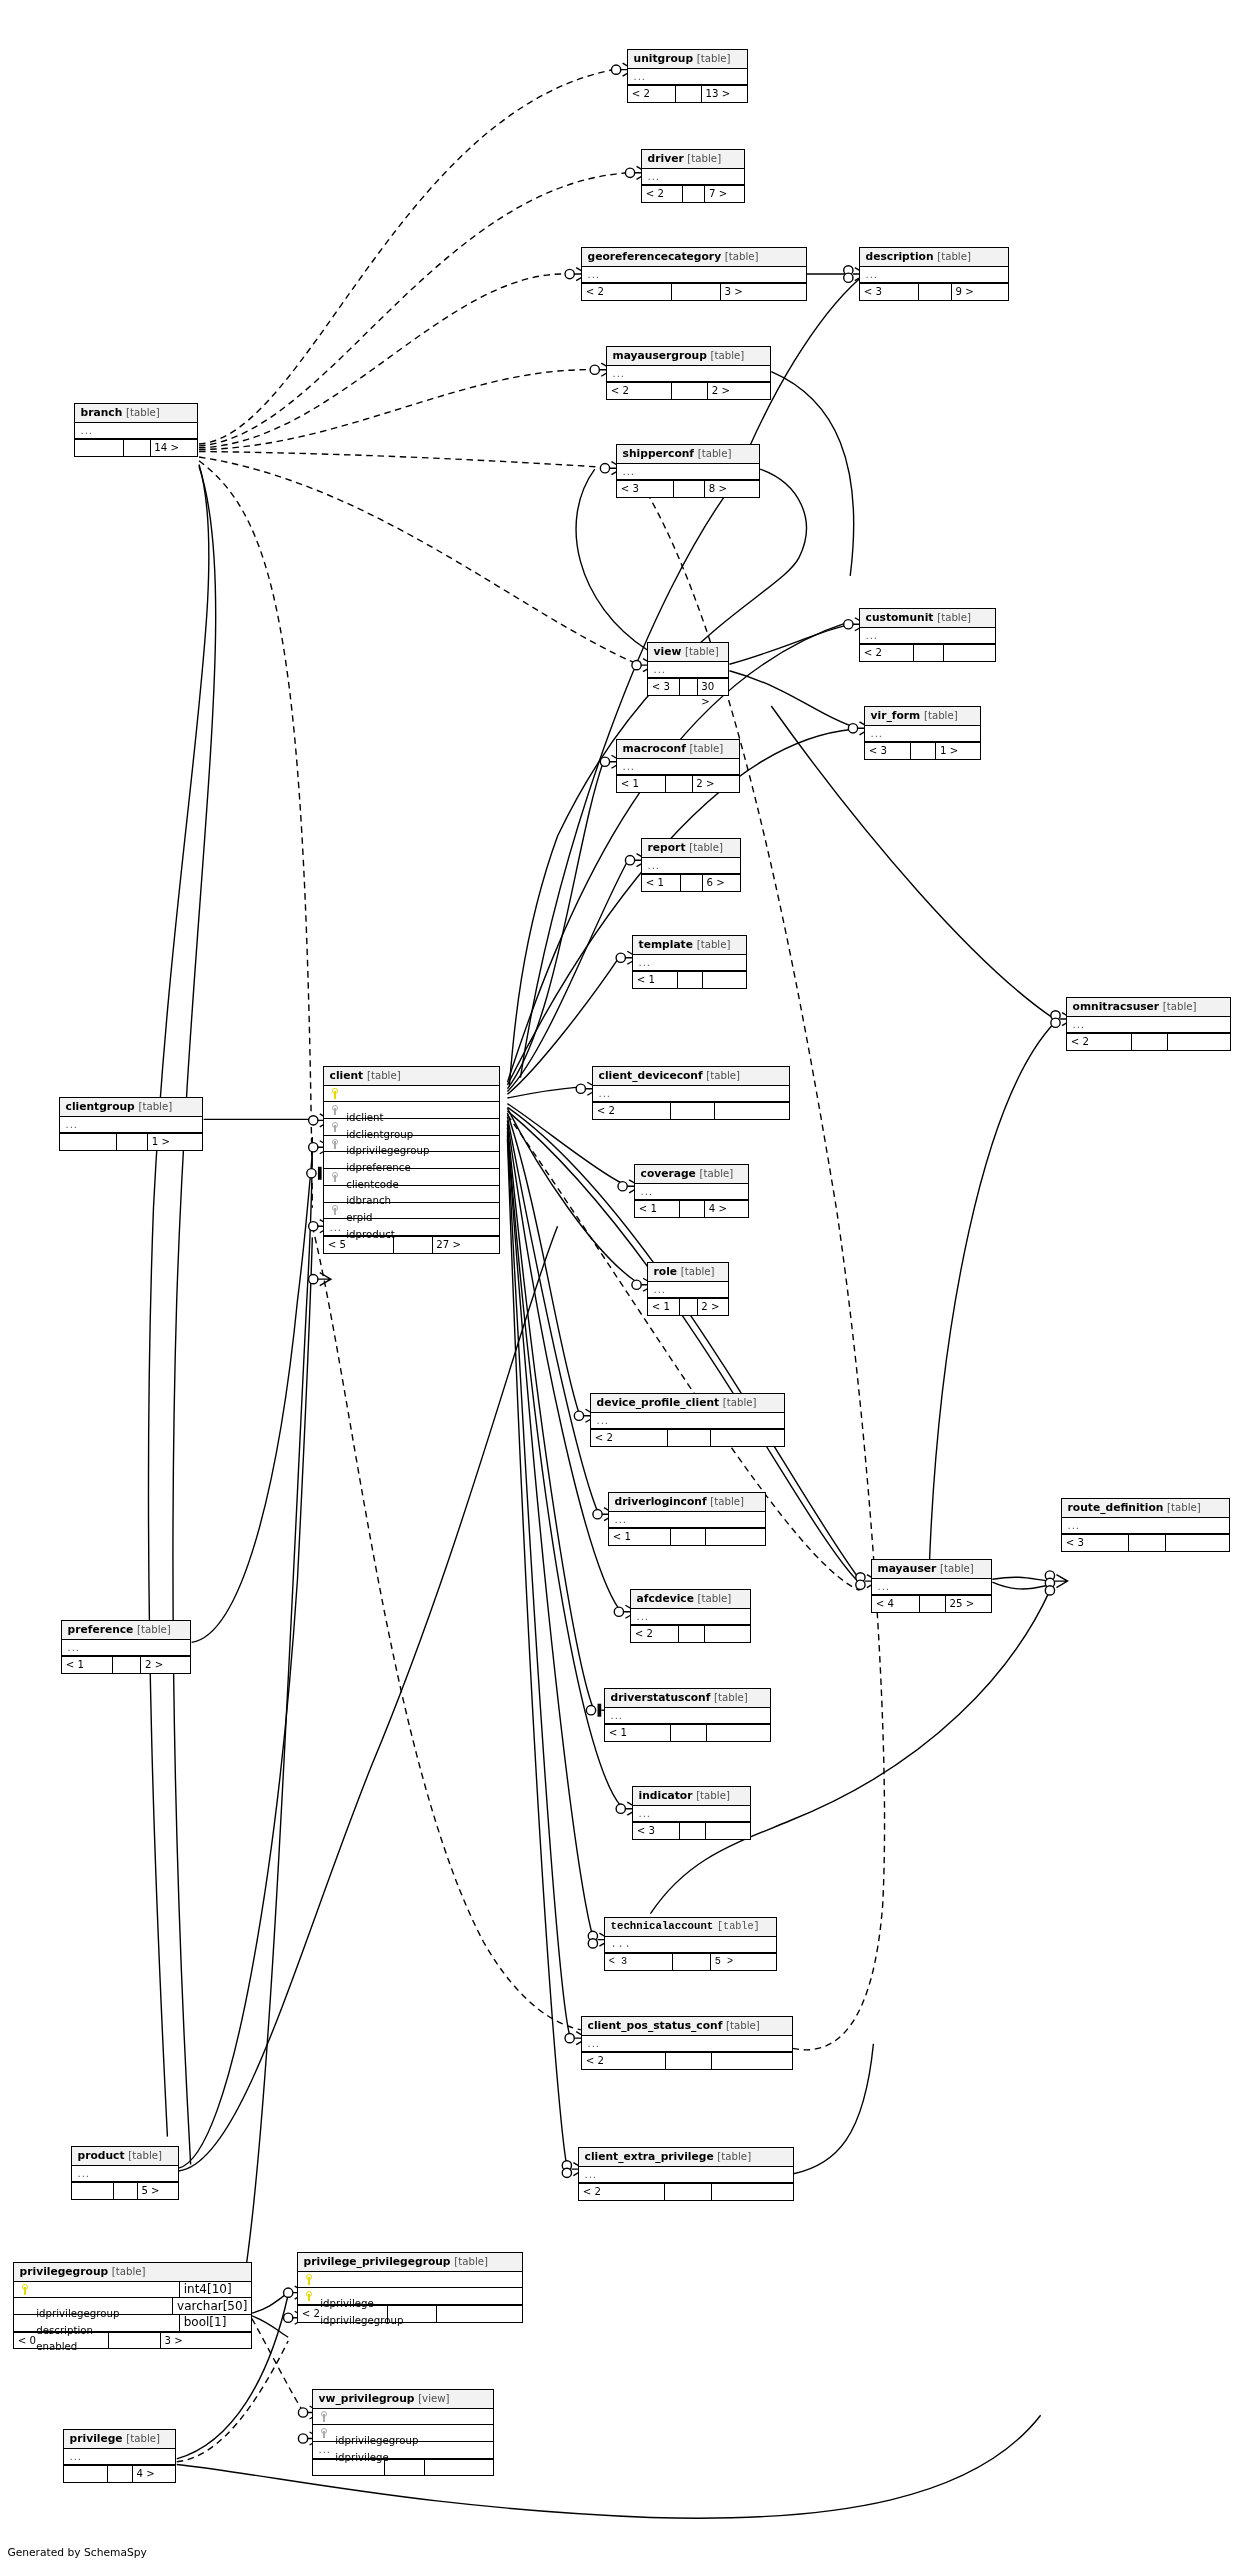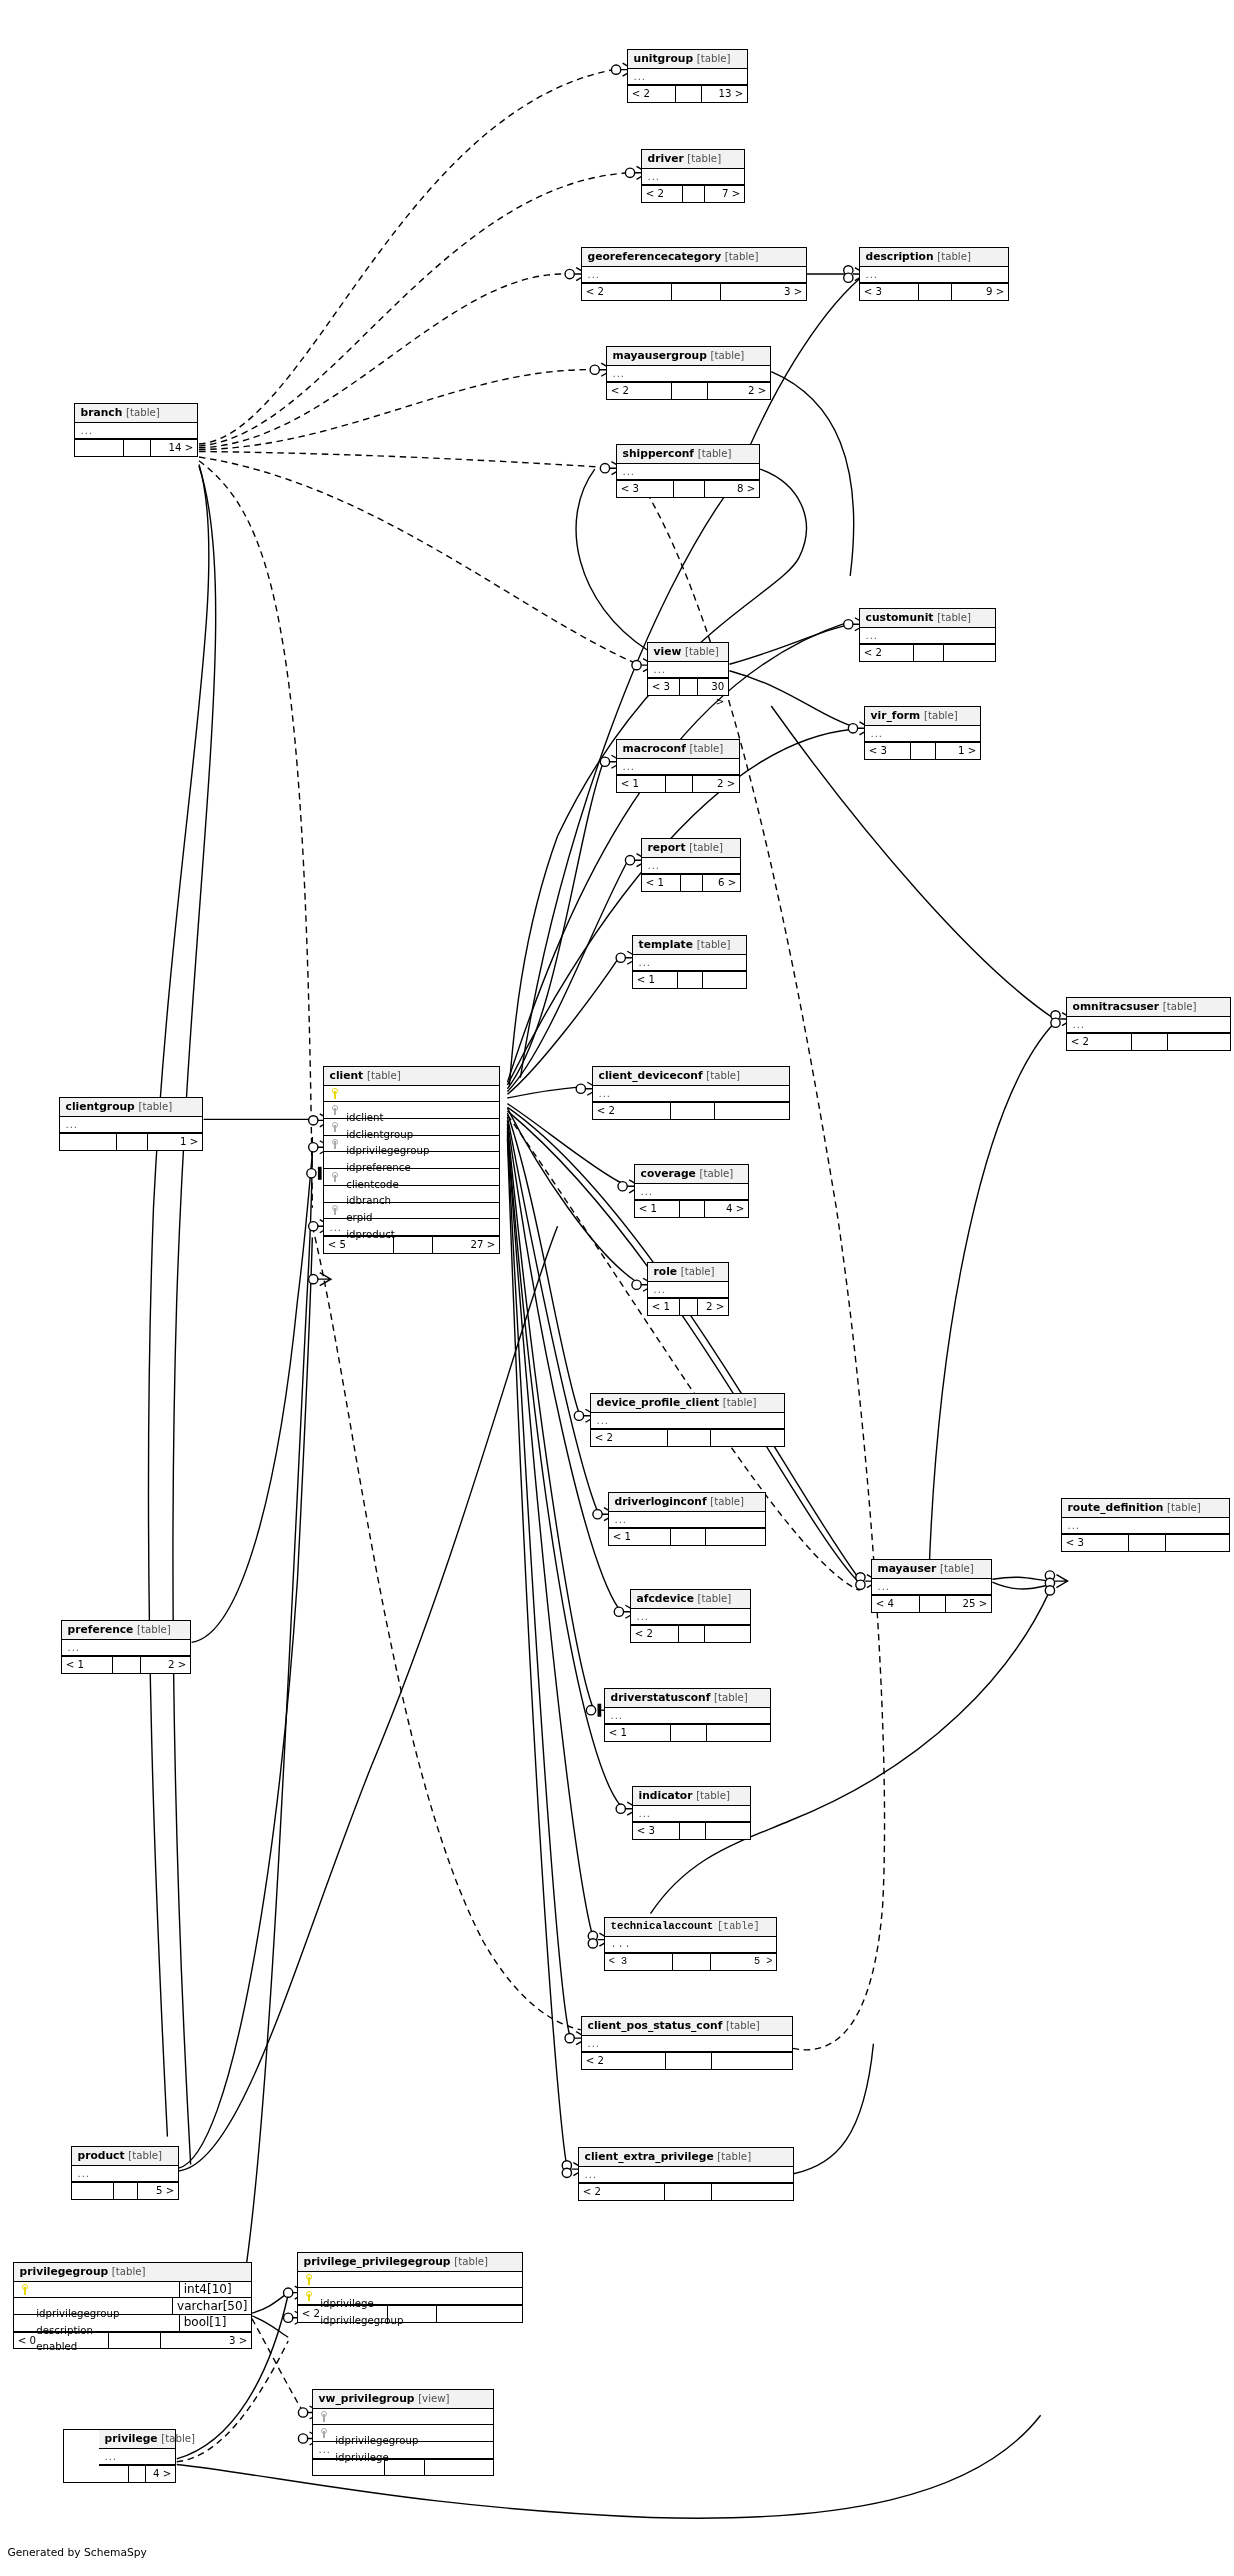--- a/index.html
+++ b/index.html
@@ -62,21 +62,21 @@
   .foot{
     display:flex;border-top:1.5px solid #000;height:16.7px;box-sizing:border-box;
   }
   .foot .fc{
     border-right:1.1px solid #000;box-sizing:border-box;
     font-size:10.2px;line-height:15px;padding:0 3.7px;
   }
   .foot .fc:last-child{border-right:none;}
   .foot .fc.l{flex:0 0 40%;text-align:left;}
   .foot .fc.m{flex:0 0 22%;}
-  .foot .fc.r{flex:1 1 auto;text-align:right;}
+  .foot .fc.r{flex:1 1 auto;text-align:left;}
 
   
   .key{display:inline-block;width:8.4px;height:10.2px;position:relative;}
   .key i{
     position:absolute;left:1.9px;top:2.8px;width:2.2px;height:7.4px;display:block;border-radius:0;
   }
   .key b{
     position:absolute;left:0px;top:0px;width:6px;height:6px;border-radius:50%;
     box-sizing:border-box;border-width:1.9px;border-style:solid;
   }
@@ -616,21 +616,21 @@
       </div>
       <div class="node" style="left: 578px; top: 2147px; width: 216px;">
         <div class="title"><span class="tname">client_extra_privilege</span><span class="ttype">[table]</span></div>
         <div class="row dots">...</div>
         <div class="foot">
           <span class="fc l">&lt; 2</span>
           <span class="fc m"></span>
           <span class="fc r"></span>
         </div>
       </div>
-      <div class="node" style="left: 63px; top: 2429px; width: 113px; padding-left: 35px;">
+      <div class="node" style="left: 63px; top: 2429px; width: 113px;">
         <div class="title"><span class="tname">privilege</span><span class="ttype">[table]</span></div>
         <div class="row dots">...</div>
         <div class="foot">
           <span class="fc l"></span>
           <span class="fc m"></span>
           <span class="fc r">4 &gt;</span>
         </div>
       </div>
       <div class="node" style="left: 74px; top: 403px; width: 124px;">
         <div class="title"><span class="tname">branch</span><span class="ttype">[table]</span></div>

